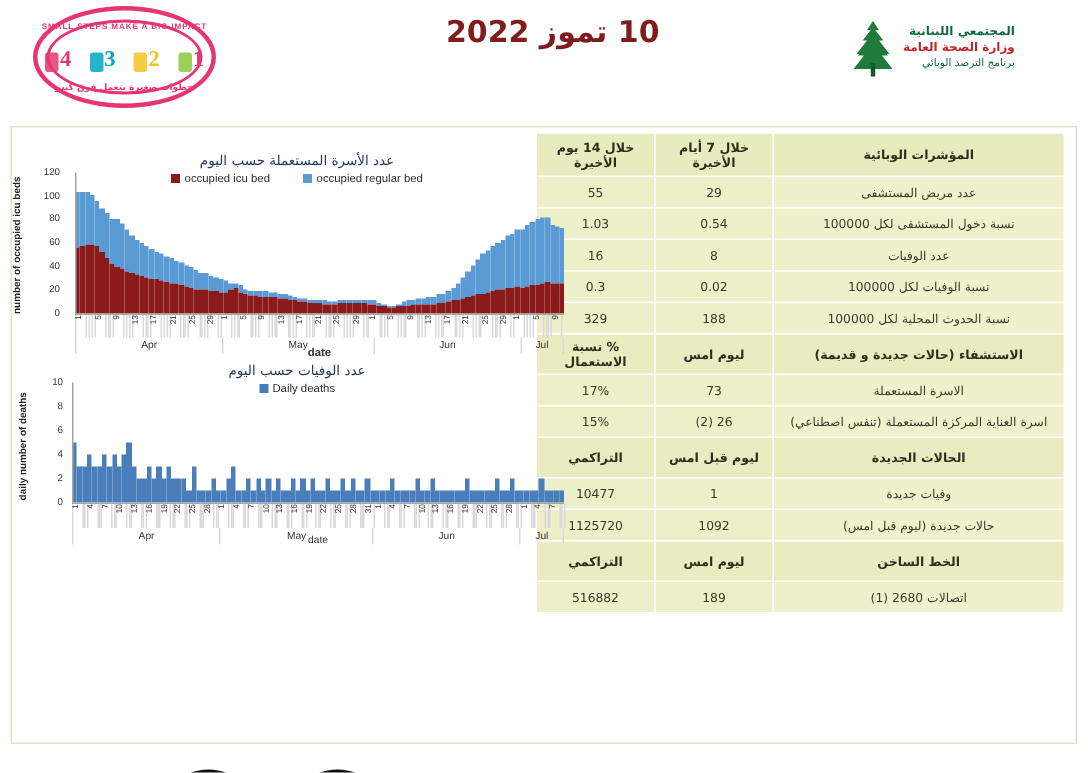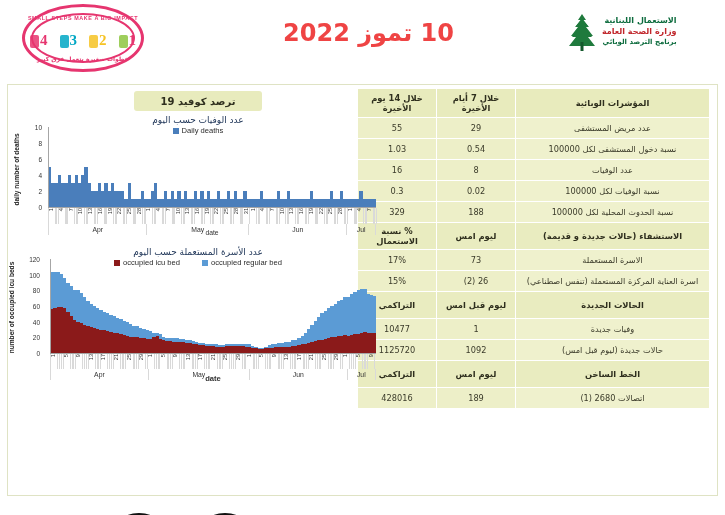--- a/index.html
+++ b/index.html
@@ -59,32 +59,32 @@
 
   .title-block{
     position:absolute;left:180px;right:168px;top:6px;text-align:center;
   }
   .title-main{
     font-size:23px;font-weight:bold;color:#17365d;line-height:1.25;
     font-family:"DejaVu Sans","Liberation Sans",sans-serif;
     direction:rtl;
   }
   .title-date{
-    font-size:24px;font-weight:bold;color:#ef4444;line-height:1.3;margin-top:12px;
+    font-size:20px;font-weight:bold;color:#7f1d1d;line-height:1.3;margin-top:2px;
     font-family:"DejaVu Sans","Liberation Sans",sans-serif;direction:rtl;
   }
 
   .logo-right{
     position:absolute;right:8px;top:6px;width:150px;height:52px;
     display:flex;align-items:center;justify-content:flex-end;gap:5px;
   }
   .gov-text{text-align:right;direction:rtl;line-height:1.35;}
   .gov-l1{font-size:8px;font-weight:bold;color:#0c6b3d;font-family:"DejaVu Sans",sans-serif;}
   .gov-l2{font-size:8px;font-weight:bold;color:#c0262b;font-family:"DejaVu Sans",sans-serif;}
-  .gov-l3{font-size:7px;font-weight:bold;color:#0c6b3d;font-family:"DejaVu Sans",sans-serif;}
+  .gov-l3{font-size:7px;font-weight:normal;color:#0c6b3d;font-family:"DejaVu Sans",sans-serif;}
   .cedar{width:30px;height:40px;flex:0 0 auto;}
 
   
   .panel{
     position:absolute;left:7px;top:84px;width:711px;height:412px;
     border:1px solid #dfe3c4;background:#fff;box-sizing:border-box;
   }
 
   
   .tbl-wrap{position:absolute;right:7px;top:3px;width:325px;}
@@ -226,21 +226,21 @@
       </div>
       <div class="slogan-bottom">خطوات صغيرة بتعمل فرق كبير</div>
     </div>
 
     <div class="title-block">
       <div class="title-date">10 تموز 2022</div>
     </div>
 
     <div class="logo-right">
       <div class="gov-text">
-        <div class="gov-l1">الاستعمال اللبنانية</div>
+        <div class="gov-l1">المجتمعي اللبنانية</div>
         <div class="gov-l2">وزارة الصحة العامة</div>
         <div class="gov-l3">برنامج الترصد الوبائي</div>
       </div>
       <svg class="cedar" viewBox="0 0 60 80">
         <g fill="#1f7a3d">
           <path d="M30 4 L38 16 L33 16 L42 28 L35 28 L46 42 L14 42 L25 28 L18 28 L27 16 L22 16 Z"></path>
           <path d="M30 14 L44 30 L38 30 L52 48 L8 48 L22 30 L16 30 Z"></path>
           <path d="M30 26 L50 50 L42 50 L56 68 L4 68 L18 50 L10 50 Z"></path>
         </g>
         <rect x="27" y="60" width="6" height="18" fill="#14592c"></rect>
@@ -317,21 +317,21 @@
           </tr>
 
           <tr class="sec">
             <td class="lbl">الخط الساخن</td>
             <td class="v">ليوم امس</td>
             <td class="v">التراكمي</td>
           </tr>
           <tr>
             <td class="lbl">اتصالات 2680 (1)</td>
             <td class="v">189</td>
-            <td class="v">428016</td>
+            <td class="v">516882</td>
           </tr>
         </tbody>
       </table>
     </div>
 
     <div class="hotlines">
       <div class="hs vac">
         <svg width="78" height="66" viewBox="0 0 78 66">
           <path d="M39 6 C22 6 10 18 10 33 L10 40 L17 40 L17 33 C17 22 27 13 39 13 C51 13 61 22 61 33 L61 40 L68 40 L68 33 C68 18 56 6 39 6 Z" fill="#111"></path>
           <rect x="4" y="28" width="12" height="20" rx="6" fill="#111"></rect>
@@ -348,522 +348,20 @@
           <rect x="62" y="28" width="12" height="20" rx="6" fill="#111"></rect>
           <path d="M66 46 C66 56 56 60 48 60" stroke="#111" stroke-width="3" fill="none"></path>
           <circle cx="46" cy="60" r="3" fill="#111"></circle>
         </svg>
 
       </div>
     </div>
 
     <div class="rt">
 
-      <div class="badge">ترصد كوفيد 19</div>
-
-      <div class="chart">
-        <div class="chart-title">عدد الوفيات حسب اليوم</div>
-        <div class="legend">
-          <div class="item">
-            <span class="sw" style="background:#4a7ebb"></span>
-            <span>Daily deaths</span>
-          </div>
-        </div>
-        <div class="plot-area" id="plot1" style="height:108px;margin-top:-10px;">
-          <div class="ylab" style="left:-2px;top:0;height:88px;">
-            <span>daily number of deaths</span>
-          </div>
-          <div class="yticks" id="y1" style="left:10px;top:2px;height:80px;">
-              <div style="top: 100%;">0</div>
-              <div style="top: 80%;">2</div>
-              <div style="top: 60%;">4</div>
-              <div style="top: 40%;">6</div>
-              <div style="top: 20%;">8</div>
-              <div style="top: 0%;">10</div>
-            </div>
-          <div class="bars" id="bars1" style="left:36px;top:2px;right:8px;height:80px;">
-              <div class="bar">
-                <div class="seg" style="height: 50%; background: rgb(74, 126, 187);"></div>
-              </div>
-              <div class="bar">
-                <div class="seg" style="height: 30%; background: rgb(74, 126, 187);"></div>
-              </div>
-              <div class="bar">
-                <div class="seg" style="height: 30%; background: rgb(74, 126, 187);"></div>
-              </div>
-              <div class="bar">
-                <div class="seg" style="height: 40%; background: rgb(74, 126, 187);"></div>
-              </div>
-              <div class="bar">
-                <div class="seg" style="height: 30%; background: rgb(74, 126, 187);"></div>
-              </div>
-              <div class="bar">
-                <div class="seg" style="height: 30%; background: rgb(74, 126, 187);"></div>
-              </div>
-              <div class="bar">
-                <div class="seg" style="height: 40%; background: rgb(74, 126, 187);"></div>
-              </div>
-              <div class="bar">
-                <div class="seg" style="height: 30%; background: rgb(74, 126, 187);"></div>
-              </div>
-              <div class="bar">
-                <div class="seg" style="height: 40%; background: rgb(74, 126, 187);"></div>
-              </div>
-              <div class="bar">
-                <div class="seg" style="height: 30%; background: rgb(74, 126, 187);"></div>
-              </div>
-              <div class="bar">
-                <div class="seg" style="height: 40%; background: rgb(74, 126, 187);"></div>
-              </div>
-              <div class="bar">
-                <div class="seg" style="height: 50%; background: rgb(74, 126, 187);"></div>
-              </div>
-              <div class="bar">
-                <div class="seg" style="height: 30%; background: rgb(74, 126, 187);"></div>
-              </div>
-              <div class="bar">
-                <div class="seg" style="height: 20%; background: rgb(74, 126, 187);"></div>
-              </div>
-              <div class="bar">
-                <div class="seg" style="height: 20%; background: rgb(74, 126, 187);"></div>
-              </div>
-              <div class="bar">
-                <div class="seg" style="height: 30%; background: rgb(74, 126, 187);"></div>
-              </div>
-              <div class="bar">
-                <div class="seg" style="height: 20%; background: rgb(74, 126, 187);"></div>
-              </div>
-              <div class="bar">
-                <div class="seg" style="height: 30%; background: rgb(74, 126, 187);"></div>
-              </div>
-              <div class="bar">
-                <div class="seg" style="height: 20%; background: rgb(74, 126, 187);"></div>
-              </div>
-              <div class="bar">
-                <div class="seg" style="height: 30%; background: rgb(74, 126, 187);"></div>
-              </div>
-              <div class="bar">
-                <div class="seg" style="height: 20%; background: rgb(74, 126, 187);"></div>
-              </div>
-              <div class="bar">
-                <div class="seg" style="height: 20%; background: rgb(74, 126, 187);"></div>
-              </div>
-              <div class="bar">
-                <div class="seg" style="height: 20%; background: rgb(74, 126, 187);"></div>
-              </div>
-              <div class="bar">
-                <div class="seg" style="height: 10%; background: rgb(74, 126, 187);"></div>
-              </div>
-              <div class="bar">
-                <div class="seg" style="height: 30%; background: rgb(74, 126, 187);"></div>
-              </div>
-              <div class="bar">
-                <div class="seg" style="height: 10%; background: rgb(74, 126, 187);"></div>
-              </div>
-              <div class="bar">
-                <div class="seg" style="height: 10%; background: rgb(74, 126, 187);"></div>
-              </div>
-              <div class="bar">
-                <div class="seg" style="height: 10%; background: rgb(74, 126, 187);"></div>
-              </div>
-              <div class="bar">
-                <div class="seg" style="height: 20%; background: rgb(74, 126, 187);"></div>
-              </div>
-              <div class="bar">
-                <div class="seg" style="height: 10%; background: rgb(74, 126, 187);"></div>
-              </div>
-              <div class="bar">
-                <div class="seg" style="height: 10%; background: rgb(74, 126, 187);"></div>
-              </div>
-              <div class="bar">
-                <div class="seg" style="height: 20%; background: rgb(74, 126, 187);"></div>
-              </div>
-              <div class="bar">
-                <div class="seg" style="height: 30%; background: rgb(74, 126, 187);"></div>
-              </div>
-              <div class="bar">
-                <div class="seg" style="height: 10%; background: rgb(74, 126, 187);"></div>
-              </div>
-              <div class="bar">
-                <div class="seg" style="height: 10%; background: rgb(74, 126, 187);"></div>
-              </div>
-              <div class="bar">
-                <div class="seg" style="height: 20%; background: rgb(74, 126, 187);"></div>
-              </div>
-              <div class="bar">
-                <div class="seg" style="height: 10%; background: rgb(74, 126, 187);"></div>
-              </div>
-              <div class="bar">
-                <div class="seg" style="height: 20%; background: rgb(74, 126, 187);"></div>
-              </div>
-              <div class="bar">
-                <div class="seg" style="height: 10%; background: rgb(74, 126, 187);"></div>
-              </div>
-              <div class="bar">
-                <div class="seg" style="height: 20%; background: rgb(74, 126, 187);"></div>
-              </div>
-              <div class="bar">
-                <div class="seg" style="height: 10%; background: rgb(74, 126, 187);"></div>
-              </div>
-              <div class="bar">
-                <div class="seg" style="height: 20%; background: rgb(74, 126, 187);"></div>
-              </div>
-              <div class="bar">
-                <div class="seg" style="height: 10%; background: rgb(74, 126, 187);"></div>
-              </div>
-              <div class="bar">
-                <div class="seg" style="height: 10%; background: rgb(74, 126, 187);"></div>
-              </div>
-              <div class="bar">
-                <div class="seg" style="height: 20%; background: rgb(74, 126, 187);"></div>
-              </div>
-              <div class="bar">
-                <div class="seg" style="height: 10%; background: rgb(74, 126, 187);"></div>
-              </div>
-              <div class="bar">
-                <div class="seg" style="height: 20%; background: rgb(74, 126, 187);"></div>
-              </div>
-              <div class="bar">
-                <div class="seg" style="height: 10%; background: rgb(74, 126, 187);"></div>
-              </div>
-              <div class="bar">
-                <div class="seg" style="height: 20%; background: rgb(74, 126, 187);"></div>
-              </div>
-              <div class="bar">
-                <div class="seg" style="height: 10%; background: rgb(74, 126, 187);"></div>
-              </div>
-              <div class="bar">
-                <div class="seg" style="height: 10%; background: rgb(74, 126, 187);"></div>
-              </div>
-              <div class="bar">
-                <div class="seg" style="height: 20%; background: rgb(74, 126, 187);"></div>
-              </div>
-              <div class="bar">
-                <div class="seg" style="height: 10%; background: rgb(74, 126, 187);"></div>
-              </div>
-              <div class="bar">
-                <div class="seg" style="height: 10%; background: rgb(74, 126, 187);"></div>
-              </div>
-              <div class="bar">
-                <div class="seg" style="height: 20%; background: rgb(74, 126, 187);"></div>
-              </div>
-              <div class="bar">
-                <div class="seg" style="height: 10%; background: rgb(74, 126, 187);"></div>
-              </div>
-              <div class="bar">
-                <div class="seg" style="height: 20%; background: rgb(74, 126, 187);"></div>
-              </div>
-              <div class="bar">
-                <div class="seg" style="height: 10%; background: rgb(74, 126, 187);"></div>
-              </div>
-              <div class="bar">
-                <div class="seg" style="height: 10%; background: rgb(74, 126, 187);"></div>
-              </div>
-              <div class="bar">
-                <div class="seg" style="height: 20%; background: rgb(74, 126, 187);"></div>
-              </div>
-              <div class="bar">
-                <div class="seg" style="height: 10%; background: rgb(74, 126, 187);"></div>
-              </div>
-              <div class="bar">
-                <div class="seg" style="height: 10%; background: rgb(74, 126, 187);"></div>
-              </div>
-              <div class="bar">
-                <div class="seg" style="height: 10%; background: rgb(74, 126, 187);"></div>
-              </div>
-              <div class="bar">
-                <div class="seg" style="height: 10%; background: rgb(74, 126, 187);"></div>
-              </div>
-              <div class="bar">
-                <div class="seg" style="height: 20%; background: rgb(74, 126, 187);"></div>
-              </div>
-              <div class="bar">
-                <div class="seg" style="height: 10%; background: rgb(74, 126, 187);"></div>
-              </div>
-              <div class="bar">
-                <div class="seg" style="height: 10%; background: rgb(74, 126, 187);"></div>
-              </div>
-              <div class="bar">
-                <div class="seg" style="height: 10%; background: rgb(74, 126, 187);"></div>
-              </div>
-              <div class="bar">
-                <div class="seg" style="height: 10%; background: rgb(74, 126, 187);"></div>
-              </div>
-              <div class="bar">
-                <div class="seg" style="height: 20%; background: rgb(74, 126, 187);"></div>
-              </div>
-              <div class="bar">
-                <div class="seg" style="height: 10%; background: rgb(74, 126, 187);"></div>
-              </div>
-              <div class="bar">
-                <div class="seg" style="height: 10%; background: rgb(74, 126, 187);"></div>
-              </div>
-              <div class="bar">
-                <div class="seg" style="height: 20%; background: rgb(74, 126, 187);"></div>
-              </div>
-              <div class="bar">
-                <div class="seg" style="height: 10%; background: rgb(74, 126, 187);"></div>
-              </div>
-              <div class="bar">
-                <div class="seg" style="height: 10%; background: rgb(74, 126, 187);"></div>
-              </div>
-              <div class="bar">
-                <div class="seg" style="height: 10%; background: rgb(74, 126, 187);"></div>
-              </div>
-              <div class="bar">
-                <div class="seg" style="height: 10%; background: rgb(74, 126, 187);"></div>
-              </div>
-              <div class="bar">
-                <div class="seg" style="height: 10%; background: rgb(74, 126, 187);"></div>
-              </div>
-              <div class="bar">
-                <div class="seg" style="height: 10%; background: rgb(74, 126, 187);"></div>
-              </div>
-              <div class="bar">
-                <div class="seg" style="height: 20%; background: rgb(74, 126, 187);"></div>
-              </div>
-              <div class="bar">
-                <div class="seg" style="height: 10%; background: rgb(74, 126, 187);"></div>
-              </div>
-              <div class="bar">
-                <div class="seg" style="height: 10%; background: rgb(74, 126, 187);"></div>
-              </div>
-              <div class="bar">
-                <div class="seg" style="height: 10%; background: rgb(74, 126, 187);"></div>
-              </div>
-              <div class="bar">
-                <div class="seg" style="height: 10%; background: rgb(74, 126, 187);"></div>
-              </div>
-              <div class="bar">
-                <div class="seg" style="height: 10%; background: rgb(74, 126, 187);"></div>
-              </div>
-              <div class="bar">
-                <div class="seg" style="height: 20%; background: rgb(74, 126, 187);"></div>
-              </div>
-              <div class="bar">
-                <div class="seg" style="height: 10%; background: rgb(74, 126, 187);"></div>
-              </div>
-              <div class="bar">
-                <div class="seg" style="height: 10%; background: rgb(74, 126, 187);"></div>
-              </div>
-              <div class="bar">
-                <div class="seg" style="height: 20%; background: rgb(74, 126, 187);"></div>
-              </div>
-              <div class="bar">
-                <div class="seg" style="height: 10%; background: rgb(74, 126, 187);"></div>
-              </div>
-              <div class="bar">
-                <div class="seg" style="height: 10%; background: rgb(74, 126, 187);"></div>
-              </div>
-              <div class="bar">
-                <div class="seg" style="height: 10%; background: rgb(74, 126, 187);"></div>
-              </div>
-              <div class="bar">
-                <div class="seg" style="height: 10%; background: rgb(74, 126, 187);"></div>
-              </div>
-              <div class="bar">
-                <div class="seg" style="height: 10%; background: rgb(74, 126, 187);"></div>
-              </div>
-              <div class="bar">
-                <div class="seg" style="height: 20%; background: rgb(74, 126, 187);"></div>
-              </div>
-              <div class="bar">
-                <div class="seg" style="height: 10%; background: rgb(74, 126, 187);"></div>
-              </div>
-              <div class="bar">
-                <div class="seg" style="height: 10%; background: rgb(74, 126, 187);"></div>
-              </div>
-              <div class="bar">
-                <div class="seg" style="height: 10%; background: rgb(74, 126, 187);"></div>
-              </div>
-              <div class="bar">
-                <div class="seg" style="height: 10%; background: rgb(74, 126, 187);"></div>
-              </div>
-            </div>
-          <div class="axis-v" style="left:36px;top:2px;height:80px;"></div>
-          <div class="axis-h" style="left:36px;top:82px;right:8px;"></div>
-          <div class="xnums" id="xn1" style="left:36px;top:83px;right:8px;height:16px;">
-              <div class="xn">
-                <span>1</span>
-              </div>
-              <div class="xn"></div>
-              <div class="xn"></div>
-              <div class="xn">
-                <span>4</span>
-              </div>
-              <div class="xn"></div>
-              <div class="xn"></div>
-              <div class="xn">
-                <span>7</span>
-              </div>
-              <div class="xn"></div>
-              <div class="xn"></div>
-              <div class="xn">
-                <span>10</span>
-              </div>
-              <div class="xn"></div>
-              <div class="xn"></div>
-              <div class="xn">
-                <span>13</span>
-              </div>
-              <div class="xn"></div>
-              <div class="xn"></div>
-              <div class="xn">
-                <span>16</span>
-              </div>
-              <div class="xn"></div>
-              <div class="xn"></div>
-              <div class="xn">
-                <span>19</span>
-              </div>
-              <div class="xn"></div>
-              <div class="xn"></div>
-              <div class="xn">
-                <span>22</span>
-              </div>
-              <div class="xn"></div>
-              <div class="xn"></div>
-              <div class="xn">
-                <span>25</span>
-              </div>
-              <div class="xn"></div>
-              <div class="xn"></div>
-              <div class="xn">
-                <span>28</span>
-              </div>
-              <div class="xn"></div>
-              <div class="xn"></div>
-              <div class="xn">
-                <span>1</span>
-              </div>
-              <div class="xn"></div>
-              <div class="xn"></div>
-              <div class="xn">
-                <span>4</span>
-              </div>
-              <div class="xn"></div>
-              <div class="xn"></div>
-              <div class="xn">
-                <span>7</span>
-              </div>
-              <div class="xn"></div>
-              <div class="xn"></div>
-              <div class="xn">
-                <span>10</span>
-              </div>
-              <div class="xn"></div>
-              <div class="xn"></div>
-              <div class="xn">
-                <span>13</span>
-              </div>
-              <div class="xn"></div>
-              <div class="xn"></div>
-              <div class="xn">
-                <span>16</span>
-              </div>
-              <div class="xn"></div>
-              <div class="xn"></div>
-              <div class="xn">
-                <span>19</span>
-              </div>
-              <div class="xn"></div>
-              <div class="xn"></div>
-              <div class="xn">
-                <span>22</span>
-              </div>
-              <div class="xn"></div>
-              <div class="xn"></div>
-              <div class="xn">
-                <span>25</span>
-              </div>
-              <div class="xn"></div>
-              <div class="xn"></div>
-              <div class="xn">
-                <span>28</span>
-              </div>
-              <div class="xn"></div>
-              <div class="xn"></div>
-              <div class="xn">
-                <span>31</span>
-              </div>
-              <div class="xn">
-                <span>1</span>
-              </div>
-              <div class="xn"></div>
-              <div class="xn"></div>
-              <div class="xn">
-                <span>4</span>
-              </div>
-              <div class="xn"></div>
-              <div class="xn"></div>
-              <div class="xn">
-                <span>7</span>
-              </div>
-              <div class="xn"></div>
-              <div class="xn"></div>
-              <div class="xn">
-                <span>10</span>
-              </div>
-              <div class="xn"></div>
-              <div class="xn"></div>
-              <div class="xn">
-                <span>13</span>
-              </div>
-              <div class="xn"></div>
-              <div class="xn"></div>
-              <div class="xn">
-                <span>16</span>
-              </div>
-              <div class="xn"></div>
-              <div class="xn"></div>
-              <div class="xn">
-                <span>19</span>
-              </div>
-              <div class="xn"></div>
-              <div class="xn"></div>
-              <div class="xn">
-                <span>22</span>
-              </div>
-              <div class="xn"></div>
-              <div class="xn"></div>
-              <div class="xn">
-                <span>25</span>
-              </div>
-              <div class="xn"></div>
-              <div class="xn"></div>
-              <div class="xn">
-                <span>28</span>
-              </div>
-              <div class="xn"></div>
-              <div class="xn"></div>
-              <div class="xn">
-                <span>1</span>
-              </div>
-              <div class="xn"></div>
-              <div class="xn"></div>
-              <div class="xn">
-                <span>4</span>
-              </div>
-              <div class="xn"></div>
-              <div class="xn"></div>
-              <div class="xn">
-                <span>7</span>
-              </div>
-              <div class="xn"></div>
-              <div class="xn"></div>
-            </div>
-          <div class="xmonths" id="xm1" style="left:36px;top:99px;right:8px;height:11px;">
-              <div class="xm" style="flex: 0 0 30%;">Apr</div>
-              <div class="xm" style="flex: 0 0 31%;">May</div>
-              <div class="xm" style="flex: 0 0 30%;">Jun</div>
-              <div class="xm" style="flex: 0 0 9%;">Jul</div>
-            </div>
-          <div class="xaxis-name" style="left:36px;right:8px;top:104px;">date</div>
-        </div>
-      </div>
 
       <div class="chart" style="margin-top:14px;">
         <div class="chart-title">عدد الأسرة المستعملة حسب اليوم</div>
         <div class="legend">
           <div class="item">
             <span class="sw" style="background:#8b1a1a"></span>
             <span>occupied icu bed</span>
           </div>
           <div class="item">
             <span class="sw" style="background:#5b9bd5"></span>
@@ -1442,15 +940,516 @@
           <div class="xmonths" id="xm2" style="left:38px;top:112px;right:8px;height:11px;">
               <div class="xm" style="flex: 0 0 30%;">Apr</div>
               <div class="xm" style="flex: 0 0 31%;">May</div>
               <div class="xm" style="flex: 0 0 30%;">Jun</div>
               <div class="xm" style="flex: 0 0 9%;">Jul</div>
             </div>
           <div class="xaxis-name b" style="left:38px;right:8px;top:117px;">date</div>
         </div>
       </div>
 
+      <div class="chart">
+        <div class="chart-title">عدد الوفيات حسب اليوم</div>
+        <div class="legend">
+          <div class="item">
+            <span class="sw" style="background:#4a7ebb"></span>
+            <span>Daily deaths</span>
+          </div>
+        </div>
+        <div class="plot-area" id="plot1" style="height:108px;margin-top:-10px;">
+          <div class="ylab" style="left:-2px;top:0;height:88px;">
+            <span>daily number of deaths</span>
+          </div>
+          <div class="yticks" id="y1" style="left:10px;top:2px;height:80px;">
+              <div style="top: 100%;">0</div>
+              <div style="top: 80%;">2</div>
+              <div style="top: 60%;">4</div>
+              <div style="top: 40%;">6</div>
+              <div style="top: 20%;">8</div>
+              <div style="top: 0%;">10</div>
+            </div>
+          <div class="bars" id="bars1" style="left:36px;top:2px;right:8px;height:80px;">
+              <div class="bar">
+                <div class="seg" style="height: 50%; background: rgb(74, 126, 187);"></div>
+              </div>
+              <div class="bar">
+                <div class="seg" style="height: 30%; background: rgb(74, 126, 187);"></div>
+              </div>
+              <div class="bar">
+                <div class="seg" style="height: 30%; background: rgb(74, 126, 187);"></div>
+              </div>
+              <div class="bar">
+                <div class="seg" style="height: 40%; background: rgb(74, 126, 187);"></div>
+              </div>
+              <div class="bar">
+                <div class="seg" style="height: 30%; background: rgb(74, 126, 187);"></div>
+              </div>
+              <div class="bar">
+                <div class="seg" style="height: 30%; background: rgb(74, 126, 187);"></div>
+              </div>
+              <div class="bar">
+                <div class="seg" style="height: 40%; background: rgb(74, 126, 187);"></div>
+              </div>
+              <div class="bar">
+                <div class="seg" style="height: 30%; background: rgb(74, 126, 187);"></div>
+              </div>
+              <div class="bar">
+                <div class="seg" style="height: 40%; background: rgb(74, 126, 187);"></div>
+              </div>
+              <div class="bar">
+                <div class="seg" style="height: 30%; background: rgb(74, 126, 187);"></div>
+              </div>
+              <div class="bar">
+                <div class="seg" style="height: 40%; background: rgb(74, 126, 187);"></div>
+              </div>
+              <div class="bar">
+                <div class="seg" style="height: 50%; background: rgb(74, 126, 187);"></div>
+              </div>
+              <div class="bar">
+                <div class="seg" style="height: 30%; background: rgb(74, 126, 187);"></div>
+              </div>
+              <div class="bar">
+                <div class="seg" style="height: 20%; background: rgb(74, 126, 187);"></div>
+              </div>
+              <div class="bar">
+                <div class="seg" style="height: 20%; background: rgb(74, 126, 187);"></div>
+              </div>
+              <div class="bar">
+                <div class="seg" style="height: 30%; background: rgb(74, 126, 187);"></div>
+              </div>
+              <div class="bar">
+                <div class="seg" style="height: 20%; background: rgb(74, 126, 187);"></div>
+              </div>
+              <div class="bar">
+                <div class="seg" style="height: 30%; background: rgb(74, 126, 187);"></div>
+              </div>
+              <div class="bar">
+                <div class="seg" style="height: 20%; background: rgb(74, 126, 187);"></div>
+              </div>
+              <div class="bar">
+                <div class="seg" style="height: 30%; background: rgb(74, 126, 187);"></div>
+              </div>
+              <div class="bar">
+                <div class="seg" style="height: 20%; background: rgb(74, 126, 187);"></div>
+              </div>
+              <div class="bar">
+                <div class="seg" style="height: 20%; background: rgb(74, 126, 187);"></div>
+              </div>
+              <div class="bar">
+                <div class="seg" style="height: 20%; background: rgb(74, 126, 187);"></div>
+              </div>
+              <div class="bar">
+                <div class="seg" style="height: 10%; background: rgb(74, 126, 187);"></div>
+              </div>
+              <div class="bar">
+                <div class="seg" style="height: 30%; background: rgb(74, 126, 187);"></div>
+              </div>
+              <div class="bar">
+                <div class="seg" style="height: 10%; background: rgb(74, 126, 187);"></div>
+              </div>
+              <div class="bar">
+                <div class="seg" style="height: 10%; background: rgb(74, 126, 187);"></div>
+              </div>
+              <div class="bar">
+                <div class="seg" style="height: 10%; background: rgb(74, 126, 187);"></div>
+              </div>
+              <div class="bar">
+                <div class="seg" style="height: 20%; background: rgb(74, 126, 187);"></div>
+              </div>
+              <div class="bar">
+                <div class="seg" style="height: 10%; background: rgb(74, 126, 187);"></div>
+              </div>
+              <div class="bar">
+                <div class="seg" style="height: 10%; background: rgb(74, 126, 187);"></div>
+              </div>
+              <div class="bar">
+                <div class="seg" style="height: 20%; background: rgb(74, 126, 187);"></div>
+              </div>
+              <div class="bar">
+                <div class="seg" style="height: 30%; background: rgb(74, 126, 187);"></div>
+              </div>
+              <div class="bar">
+                <div class="seg" style="height: 10%; background: rgb(74, 126, 187);"></div>
+              </div>
+              <div class="bar">
+                <div class="seg" style="height: 10%; background: rgb(74, 126, 187);"></div>
+              </div>
+              <div class="bar">
+                <div class="seg" style="height: 20%; background: rgb(74, 126, 187);"></div>
+              </div>
+              <div class="bar">
+                <div class="seg" style="height: 10%; background: rgb(74, 126, 187);"></div>
+              </div>
+              <div class="bar">
+                <div class="seg" style="height: 20%; background: rgb(74, 126, 187);"></div>
+              </div>
+              <div class="bar">
+                <div class="seg" style="height: 10%; background: rgb(74, 126, 187);"></div>
+              </div>
+              <div class="bar">
+                <div class="seg" style="height: 20%; background: rgb(74, 126, 187);"></div>
+              </div>
+              <div class="bar">
+                <div class="seg" style="height: 10%; background: rgb(74, 126, 187);"></div>
+              </div>
+              <div class="bar">
+                <div class="seg" style="height: 20%; background: rgb(74, 126, 187);"></div>
+              </div>
+              <div class="bar">
+                <div class="seg" style="height: 10%; background: rgb(74, 126, 187);"></div>
+              </div>
+              <div class="bar">
+                <div class="seg" style="height: 10%; background: rgb(74, 126, 187);"></div>
+              </div>
+              <div class="bar">
+                <div class="seg" style="height: 20%; background: rgb(74, 126, 187);"></div>
+              </div>
+              <div class="bar">
+                <div class="seg" style="height: 10%; background: rgb(74, 126, 187);"></div>
+              </div>
+              <div class="bar">
+                <div class="seg" style="height: 20%; background: rgb(74, 126, 187);"></div>
+              </div>
+              <div class="bar">
+                <div class="seg" style="height: 10%; background: rgb(74, 126, 187);"></div>
+              </div>
+              <div class="bar">
+                <div class="seg" style="height: 20%; background: rgb(74, 126, 187);"></div>
+              </div>
+              <div class="bar">
+                <div class="seg" style="height: 10%; background: rgb(74, 126, 187);"></div>
+              </div>
+              <div class="bar">
+                <div class="seg" style="height: 10%; background: rgb(74, 126, 187);"></div>
+              </div>
+              <div class="bar">
+                <div class="seg" style="height: 20%; background: rgb(74, 126, 187);"></div>
+              </div>
+              <div class="bar">
+                <div class="seg" style="height: 10%; background: rgb(74, 126, 187);"></div>
+              </div>
+              <div class="bar">
+                <div class="seg" style="height: 10%; background: rgb(74, 126, 187);"></div>
+              </div>
+              <div class="bar">
+                <div class="seg" style="height: 20%; background: rgb(74, 126, 187);"></div>
+              </div>
+              <div class="bar">
+                <div class="seg" style="height: 10%; background: rgb(74, 126, 187);"></div>
+              </div>
+              <div class="bar">
+                <div class="seg" style="height: 20%; background: rgb(74, 126, 187);"></div>
+              </div>
+              <div class="bar">
+                <div class="seg" style="height: 10%; background: rgb(74, 126, 187);"></div>
+              </div>
+              <div class="bar">
+                <div class="seg" style="height: 10%; background: rgb(74, 126, 187);"></div>
+              </div>
+              <div class="bar">
+                <div class="seg" style="height: 20%; background: rgb(74, 126, 187);"></div>
+              </div>
+              <div class="bar">
+                <div class="seg" style="height: 10%; background: rgb(74, 126, 187);"></div>
+              </div>
+              <div class="bar">
+                <div class="seg" style="height: 10%; background: rgb(74, 126, 187);"></div>
+              </div>
+              <div class="bar">
+                <div class="seg" style="height: 10%; background: rgb(74, 126, 187);"></div>
+              </div>
+              <div class="bar">
+                <div class="seg" style="height: 10%; background: rgb(74, 126, 187);"></div>
+              </div>
+              <div class="bar">
+                <div class="seg" style="height: 20%; background: rgb(74, 126, 187);"></div>
+              </div>
+              <div class="bar">
+                <div class="seg" style="height: 10%; background: rgb(74, 126, 187);"></div>
+              </div>
+              <div class="bar">
+                <div class="seg" style="height: 10%; background: rgb(74, 126, 187);"></div>
+              </div>
+              <div class="bar">
+                <div class="seg" style="height: 10%; background: rgb(74, 126, 187);"></div>
+              </div>
+              <div class="bar">
+                <div class="seg" style="height: 10%; background: rgb(74, 126, 187);"></div>
+              </div>
+              <div class="bar">
+                <div class="seg" style="height: 20%; background: rgb(74, 126, 187);"></div>
+              </div>
+              <div class="bar">
+                <div class="seg" style="height: 10%; background: rgb(74, 126, 187);"></div>
+              </div>
+              <div class="bar">
+                <div class="seg" style="height: 10%; background: rgb(74, 126, 187);"></div>
+              </div>
+              <div class="bar">
+                <div class="seg" style="height: 20%; background: rgb(74, 126, 187);"></div>
+              </div>
+              <div class="bar">
+                <div class="seg" style="height: 10%; background: rgb(74, 126, 187);"></div>
+              </div>
+              <div class="bar">
+                <div class="seg" style="height: 10%; background: rgb(74, 126, 187);"></div>
+              </div>
+              <div class="bar">
+                <div class="seg" style="height: 10%; background: rgb(74, 126, 187);"></div>
+              </div>
+              <div class="bar">
+                <div class="seg" style="height: 10%; background: rgb(74, 126, 187);"></div>
+              </div>
+              <div class="bar">
+                <div class="seg" style="height: 10%; background: rgb(74, 126, 187);"></div>
+              </div>
+              <div class="bar">
+                <div class="seg" style="height: 10%; background: rgb(74, 126, 187);"></div>
+              </div>
+              <div class="bar">
+                <div class="seg" style="height: 20%; background: rgb(74, 126, 187);"></div>
+              </div>
+              <div class="bar">
+                <div class="seg" style="height: 10%; background: rgb(74, 126, 187);"></div>
+              </div>
+              <div class="bar">
+                <div class="seg" style="height: 10%; background: rgb(74, 126, 187);"></div>
+              </div>
+              <div class="bar">
+                <div class="seg" style="height: 10%; background: rgb(74, 126, 187);"></div>
+              </div>
+              <div class="bar">
+                <div class="seg" style="height: 10%; background: rgb(74, 126, 187);"></div>
+              </div>
+              <div class="bar">
+                <div class="seg" style="height: 10%; background: rgb(74, 126, 187);"></div>
+              </div>
+              <div class="bar">
+                <div class="seg" style="height: 20%; background: rgb(74, 126, 187);"></div>
+              </div>
+              <div class="bar">
+                <div class="seg" style="height: 10%; background: rgb(74, 126, 187);"></div>
+              </div>
+              <div class="bar">
+                <div class="seg" style="height: 10%; background: rgb(74, 126, 187);"></div>
+              </div>
+              <div class="bar">
+                <div class="seg" style="height: 20%; background: rgb(74, 126, 187);"></div>
+              </div>
+              <div class="bar">
+                <div class="seg" style="height: 10%; background: rgb(74, 126, 187);"></div>
+              </div>
+              <div class="bar">
+                <div class="seg" style="height: 10%; background: rgb(74, 126, 187);"></div>
+              </div>
+              <div class="bar">
+                <div class="seg" style="height: 10%; background: rgb(74, 126, 187);"></div>
+              </div>
+              <div class="bar">
+                <div class="seg" style="height: 10%; background: rgb(74, 126, 187);"></div>
+              </div>
+              <div class="bar">
+                <div class="seg" style="height: 10%; background: rgb(74, 126, 187);"></div>
+              </div>
+              <div class="bar">
+                <div class="seg" style="height: 20%; background: rgb(74, 126, 187);"></div>
+              </div>
+              <div class="bar">
+                <div class="seg" style="height: 10%; background: rgb(74, 126, 187);"></div>
+              </div>
+              <div class="bar">
+                <div class="seg" style="height: 10%; background: rgb(74, 126, 187);"></div>
+              </div>
+              <div class="bar">
+                <div class="seg" style="height: 10%; background: rgb(74, 126, 187);"></div>
+              </div>
+              <div class="bar">
+                <div class="seg" style="height: 10%; background: rgb(74, 126, 187);"></div>
+              </div>
+            </div>
+          <div class="axis-v" style="left:36px;top:2px;height:80px;"></div>
+          <div class="axis-h" style="left:36px;top:82px;right:8px;"></div>
+          <div class="xnums" id="xn1" style="left:36px;top:83px;right:8px;height:16px;">
+              <div class="xn">
+                <span>1</span>
+              </div>
+              <div class="xn"></div>
+              <div class="xn"></div>
+              <div class="xn">
+                <span>4</span>
+              </div>
+              <div class="xn"></div>
+              <div class="xn"></div>
+              <div class="xn">
+                <span>7</span>
+              </div>
+              <div class="xn"></div>
+              <div class="xn"></div>
+              <div class="xn">
+                <span>10</span>
+              </div>
+              <div class="xn"></div>
+              <div class="xn"></div>
+              <div class="xn">
+                <span>13</span>
+              </div>
+              <div class="xn"></div>
+              <div class="xn"></div>
+              <div class="xn">
+                <span>16</span>
+              </div>
+              <div class="xn"></div>
+              <div class="xn"></div>
+              <div class="xn">
+                <span>19</span>
+              </div>
+              <div class="xn"></div>
+              <div class="xn"></div>
+              <div class="xn">
+                <span>22</span>
+              </div>
+              <div class="xn"></div>
+              <div class="xn"></div>
+              <div class="xn">
+                <span>25</span>
+              </div>
+              <div class="xn"></div>
+              <div class="xn"></div>
+              <div class="xn">
+                <span>28</span>
+              </div>
+              <div class="xn"></div>
+              <div class="xn"></div>
+              <div class="xn">
+                <span>1</span>
+              </div>
+              <div class="xn"></div>
+              <div class="xn"></div>
+              <div class="xn">
+                <span>4</span>
+              </div>
+              <div class="xn"></div>
+              <div class="xn"></div>
+              <div class="xn">
+                <span>7</span>
+              </div>
+              <div class="xn"></div>
+              <div class="xn"></div>
+              <div class="xn">
+                <span>10</span>
+              </div>
+              <div class="xn"></div>
+              <div class="xn"></div>
+              <div class="xn">
+                <span>13</span>
+              </div>
+              <div class="xn"></div>
+              <div class="xn"></div>
+              <div class="xn">
+                <span>16</span>
+              </div>
+              <div class="xn"></div>
+              <div class="xn"></div>
+              <div class="xn">
+                <span>19</span>
+              </div>
+              <div class="xn"></div>
+              <div class="xn"></div>
+              <div class="xn">
+                <span>22</span>
+              </div>
+              <div class="xn"></div>
+              <div class="xn"></div>
+              <div class="xn">
+                <span>25</span>
+              </div>
+              <div class="xn"></div>
+              <div class="xn"></div>
+              <div class="xn">
+                <span>28</span>
+              </div>
+              <div class="xn"></div>
+              <div class="xn"></div>
+              <div class="xn">
+                <span>31</span>
+              </div>
+              <div class="xn">
+                <span>1</span>
+              </div>
+              <div class="xn"></div>
+              <div class="xn"></div>
+              <div class="xn">
+                <span>4</span>
+              </div>
+              <div class="xn"></div>
+              <div class="xn"></div>
+              <div class="xn">
+                <span>7</span>
+              </div>
+              <div class="xn"></div>
+              <div class="xn"></div>
+              <div class="xn">
+                <span>10</span>
+              </div>
+              <div class="xn"></div>
+              <div class="xn"></div>
+              <div class="xn">
+                <span>13</span>
+              </div>
+              <div class="xn"></div>
+              <div class="xn"></div>
+              <div class="xn">
+                <span>16</span>
+              </div>
+              <div class="xn"></div>
+              <div class="xn"></div>
+              <div class="xn">
+                <span>19</span>
+              </div>
+              <div class="xn"></div>
+              <div class="xn"></div>
+              <div class="xn">
+                <span>22</span>
+              </div>
+              <div class="xn"></div>
+              <div class="xn"></div>
+              <div class="xn">
+                <span>25</span>
+              </div>
+              <div class="xn"></div>
+              <div class="xn"></div>
+              <div class="xn">
+                <span>28</span>
+              </div>
+              <div class="xn"></div>
+              <div class="xn"></div>
+              <div class="xn">
+                <span>1</span>
+              </div>
+              <div class="xn"></div>
+              <div class="xn"></div>
+              <div class="xn">
+                <span>4</span>
+              </div>
+              <div class="xn"></div>
+              <div class="xn"></div>
+              <div class="xn">
+                <span>7</span>
+              </div>
+              <div class="xn"></div>
+              <div class="xn"></div>
+            </div>
+          <div class="xmonths" id="xm1" style="left:36px;top:99px;right:8px;height:11px;">
+              <div class="xm" style="flex: 0 0 30%;">Apr</div>
+              <div class="xm" style="flex: 0 0 31%;">May</div>
+              <div class="xm" style="flex: 0 0 30%;">Jun</div>
+              <div class="xm" style="flex: 0 0 9%;">Jul</div>
+            </div>
+          <div class="xaxis-name" style="left:36px;right:8px;top:104px;">date</div>
+        </div>
+      </div>
+
     </div>
   </div>
 </div>
 
 </body></html>

